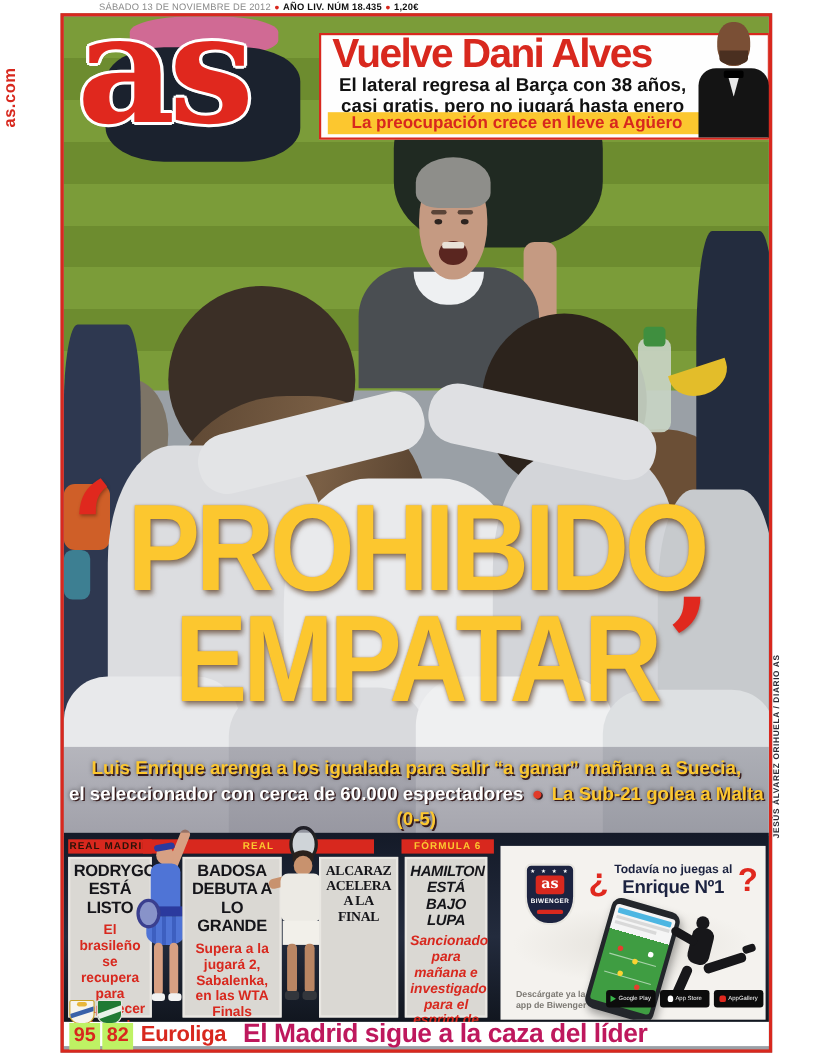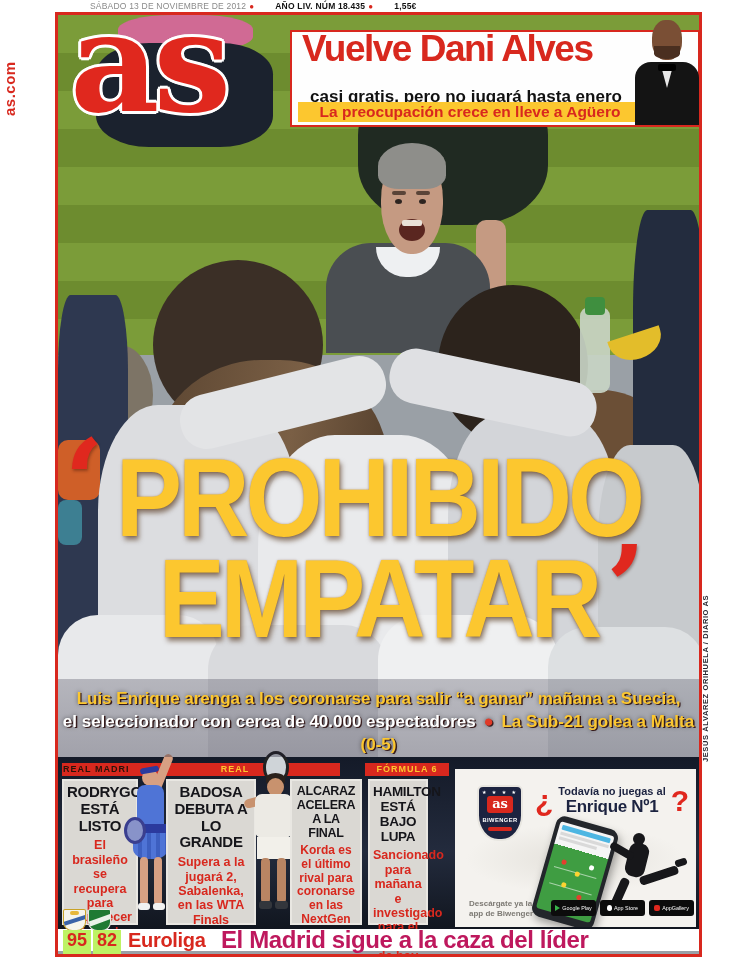--- a/index.html
+++ b/index.html
@@ -1,21 +1,21 @@
 <!DOCTYPE html>
 <html><head>
 <meta charset="utf-8">
 <style>
   html,body{margin:0;padding:0;background:#fff;}
   .page{position:relative;width:750px;height:959px;background:#fff;overflow:hidden;
         font-family:"Liberation Sans",sans-serif;}
 
   
   .dateline{position:absolute;left:90px;top:1px;font-size:8.5px;color:#8a8a8a;letter-spacing:.2px;white-space:nowrap;}
-  .dateline b{color:#111;margin-left:18px;}
+  .dateline b{color:#111;}
   .dot{color:#d8281e;font-size:8px;margin:0 3px;}
 
   
   .site-url{position:absolute;left:1px;top:26px;height:90px;writing-mode:vertical-rl;transform:rotate(180deg);
             color:#d8281e;font-weight:bold;font-size:15px;letter-spacing:.5px;}
 
   
   .credit{position:absolute;left:701px;top:592px;height:170px;writing-mode:vertical-rl;transform:rotate(180deg);
           font-size:7.5px;font-weight:bold;color:#2a2a33;letter-spacing:.6px;white-space:nowrap;}
 
@@ -113,21 +113,21 @@
          font-size:18px;font-weight:bold;text-align:center;line-height:20px;}
   .tick-comp{position:absolute;left:70px;top:0;font-size:20px;font-weight:bold;color:#d8281e;line-height:22px;letter-spacing:-.3px;}
   .tick-head{position:absolute;left:163px;top:0;font-size:24px;font-weight:bold;color:#be185d;line-height:22px;letter-spacing:-.4px;white-space:nowrap;}
 </style>
 </head>
 <body>
 
 <div class="page">
 
   <div class="dateline">
-    <span>SÁBADO 13 DE NOVIEMBRE DE 2012</span><span class="dot">●</span><b>AÑO LIV. NÚM 18.435</b><span class="dot">●</span><b>1,55€</b>
+    <span>SÁBADO 13 DE NOVIEMBRE DE 2012</span><span class="dot">●</span><b>AÑO LIV. NÚM 18.435</b><span class="dot">●</span><b>1,20€</b>
   </div>
 
   <div class="site-url">as.com</div>
 
   <div class="credit">JESÚS ÁLVAREZ ORIHUELA / DIARIO AS</div>
 
   <div class="frame">
 
     <div>
       <div class="grass"></div>
@@ -175,21 +175,21 @@
       <div class="shape" style="left:150px;top:610px;width:180px;height:135px;background:#d9dadd;border-radius:45px 45px 0 0;"></div>
       <div class="shape" style="left:320px;top:600px;width:180px;height:145px;background:#eff0f1;border-radius:45px 45px 0 0;"></div>
       <div class="shape" style="left:490px;top:612px;width:157px;height:133px;background:#dde0e2;border-radius:40px 40px 0 0;"></div>
     </div>
 
     <div class="as-logo">as</div>
 
     <div class="alves-box">
       <div class="alves-title">Vuelve Dani Alves</div>
       <div class="alves-deck">
-        <br>
+        <span>El lateral regresa al Barça con 38 años,</span><br>
         <span>casi gratis, pero no jugará hasta enero</span>
       </div>
       <div class="alves-banner">La preocupación crece en lleve a Agüero</div>
 
       <div>
         <div class="shape" style="left:343px;top:30px;width:64px;height:63px;background:#141414;border-radius:16px 16px 0 0;"></div>
         <div class="shape" style="left:369px;top:34px;width:12px;height:22px;background:#e8e8e8;clip-path:polygon(0 0,100% 0,50% 100%);"></div>
         <div class="shape" style="left:366px;top:32px;width:18px;height:7px;background:#000;border-radius:2px;"></div>
         <div class="shape" style="left:360px;top:-12px;width:30px;height:40px;background:#7a4f35;border-radius:45%;"></div>
         <div class="shape" style="left:362px;top:14px;width:26px;height:13px;background:#4a2f20;border-radius:0 0 45% 45%;"></div>
@@ -198,24 +198,24 @@
 
     <span class="quote q-open">‘</span>
     <div class="headline">
       <span class="line">PROHIBIDO</span>
       <span class="line">EMPATAR</span>
     </div>
     <span class="quote q-close">’</span>
 
     <div class="standfirst">
       <div>
-        <span class="c-y">Luis Enrique arenga a los coronarse para salir “a ganar” mañana a Suecia,</span>
-      </div>
-      <div>
-        <span class="c-w">el seleccionador con cerca de 40.000 espectadores</span>
+        <span class="c-y">Luis Enrique arenga a los igualada para salir “a ganar” mañana a Suecia,</span>
+      </div>
+      <div>
+        <span class="c-w">el seleccionador con cerca de 60.000 espectadores</span>
         <span class="c-r">●</span>
         <span class="c-y">La Sub-21 golea a Malta (0-5)</span>
       </div>
     </div>
 
     <div class="bottom">
 
       <div class="tab" style="left:4px;width:76px;color:#2a1208;">REAL MADRID</div>
       <div class="tab" style="left:72px;width:210px;color:#fcc72f;">REAL</div>
       <div class="tab" style="left:307px;width:84px;color:#fcc72f;">FÓRMULA 6</div>
@@ -250,26 +250,25 @@
         <div class="shape" style="left:208px;top:16px;width:19px;height:11px;background:#2a211c;border-radius:50% 50% 20% 20%;"></div>
         <div class="shape" style="left:209px;top:21px;width:17px;height:18px;background:#c8926e;border-radius:50%;"></div>
         <div class="shape" style="left:197px;top:37px;width:37px;height:44px;background:#eceae4;border-radius:7px;"></div>
         <div class="shape" style="left:199px;top:80px;width:33px;height:22px;background:#f2f0ea;"></div>
         <div class="shape" style="left:203px;top:101px;width:9px;height:45px;background:#b98563;border-radius:4px;"></div>
         <div class="shape" style="left:219px;top:101px;width:9px;height:45px;background:#b98563;border-radius:4px;"></div>
         <div class="shape" style="left:201px;top:144px;width:13px;height:8px;background:#33363c;border-radius:3px;"></div>
         <div class="shape" style="left:217px;top:144px;width:13px;height:8px;background:#33363c;border-radius:3px;"></div>
       </div>
 
-      <div class="panel" style="left:232px;width:72px;">
+      <div class="panel" style="left:232px;width:72px;font-family:Liberation Serif, serif;">
         <div class="p-title" style="font-size:12.5px;">ALCARAZ ACELERA A LA FINAL</div>
-        <div class="p-body" style="font-size:12px;">Korda es el último rival para coronarse en las NextGen</div>
-      </div>
-
-      <div class="panel" style="left:310px;width:60px;">
+      </div>
+
+      <div class="panel" style="left:310px;width:75px;font-style:italic;">
         <div class="p-title" style="font-size:13.5px;">HAMILTON ESTÁ BAJO LUPA</div>
         <div class="p-body" style="font-size:12.5px;">Sancionado para mañana e investigado para el esprint de hoy</div>
       </div>
 
       <div class="ad">
         <div class="ad-shadow"></div>
         <div class="shield">
           <div class="stars">★ ★ ★ ★</div>
           <div class="as-mini">as</div>
           <div class="brand">BIWENGER</div>

